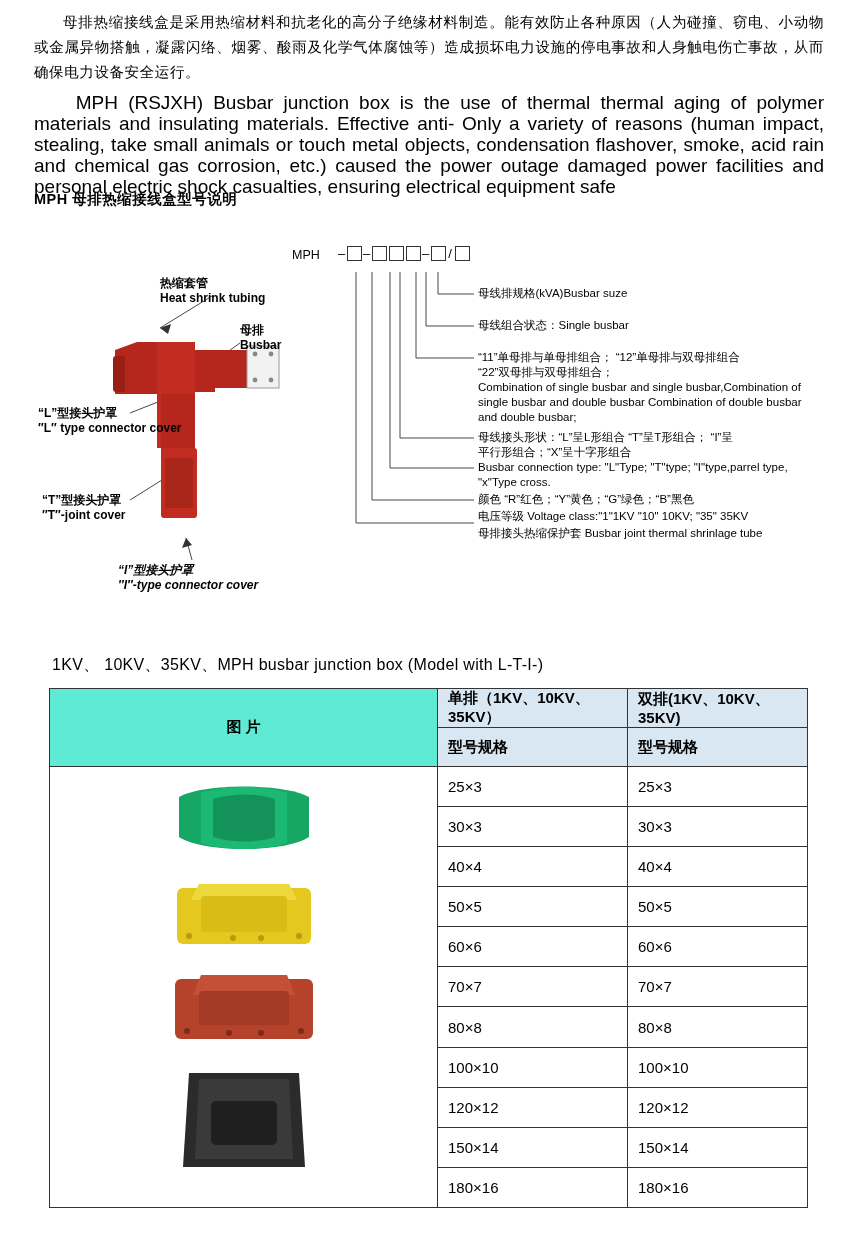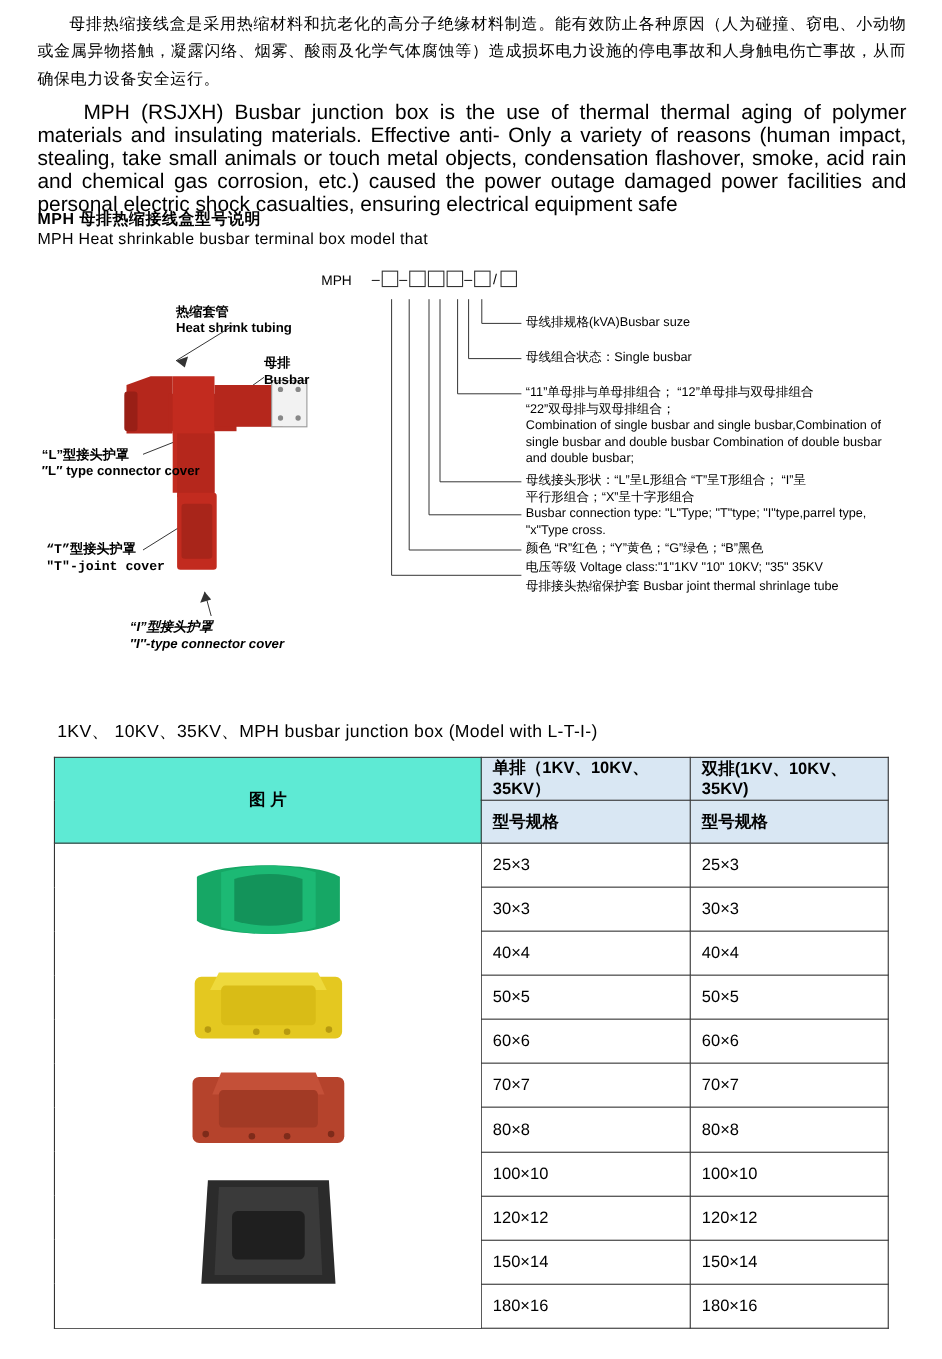--- a/index.html
+++ b/index.html
@@ -196,21 +196,20 @@
 </style>
 </head>
 <body>
 
 <div class="page">
 
   <div class="intro-cn">母排热缩接线盒是采用热缩材料和抗老化的高分子绝缘材料制造。能有效防止各种原因（人为碰撞、窃电、小动物或金属异物搭触，凝露闪络、烟雾、酸雨及化学气体腐蚀等）造成损坏电力设施的停电事故和人身触电伤亡事故，从而确保电力设备安全运行。</div>
   <div class="intro-en">MPH (RSJXH) Busbar junction box is the use of thermal thermal aging of polymer materials and insulating materials. Effective anti- Only a variety of reasons (human impact, stealing, take small animals or touch metal objects, condensation flashover, smoke, acid rain and chemical gas corrosion, etc.) caused the power outage damaged power facilities and personal electric shock casualties, ensuring electrical equipment safe</div>
 
   <div class="sec-title">MPH 母排热缩接线盒型号说明</div>
-  <div class="sec-title2">MPH Heat shrinkable busbar terminal box model that</div>
 
   <div class="diagram">
 
     <svg class="leader-svg" viewBox="0 0 856 375">
       <g stroke="#333" stroke-width="0.9" fill="none">
 
         <line x1="356" y1="34" x2="356" y2="285"></line>
         <line x1="372" y1="34" x2="372" y2="262"></line>
         <line x1="390" y1="34" x2="390" y2="230"></line>
         <line x1="400" y1="34" x2="400" y2="200"></line>
@@ -272,21 +271,21 @@
       <span>Heat shrink tubing</span>
     </div>
     <div class="ph-label" style="left:240px; top:85px;">
       <span>母排</span><br>
       <span>Busbar</span>
     </div>
     <div class="ph-label" style="left:38px; top:168px;">
       <span>“L”型接头护罩</span><br>
       <span>″L″ type connector cover</span>
     </div>
-    <div class="ph-label" style="left:42px; top:255px;font-family:Liberation Mono, monospace;">
+    <div class="ph-label" style="left:42px; top:255px;">
       <span>“T”型接头护罩</span><br>
       <span>″T″-joint cover</span>
     </div>
     <div class="ph-label" style="left:118px; top:325px;font-style:italic;">
       <span>“I”型接头护罩</span><br>
       <span>″I″-type connector cover</span>
     </div>
 
     <div class="legend-item" style="top:48px;">
       <span>母线排规格(kVA)Busbar suze</span>

